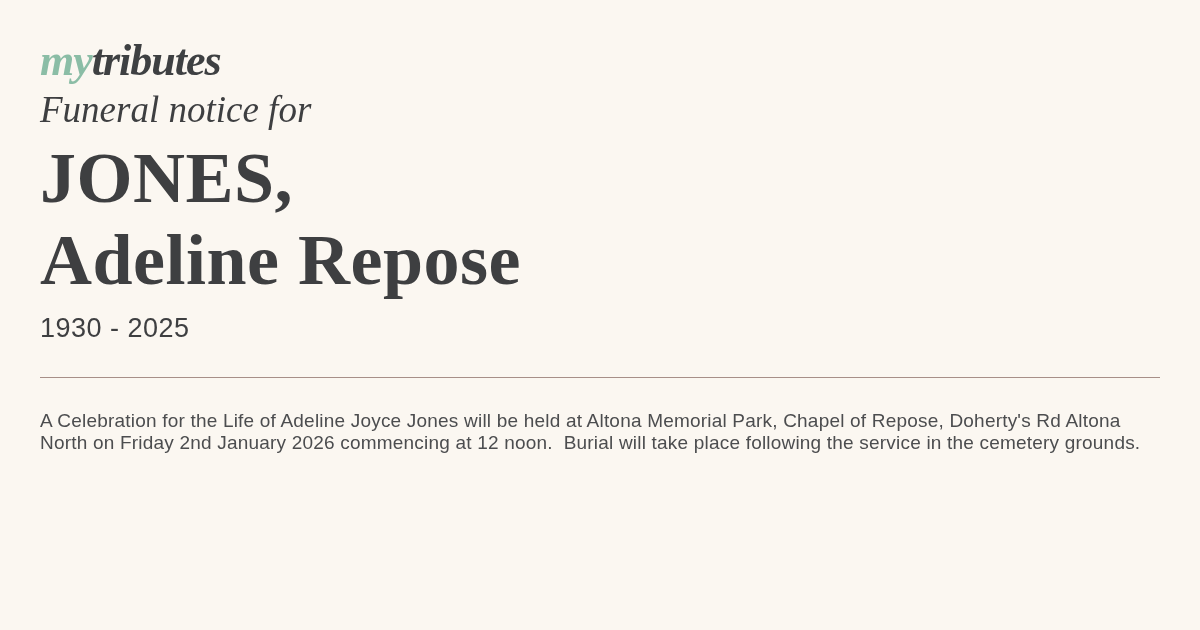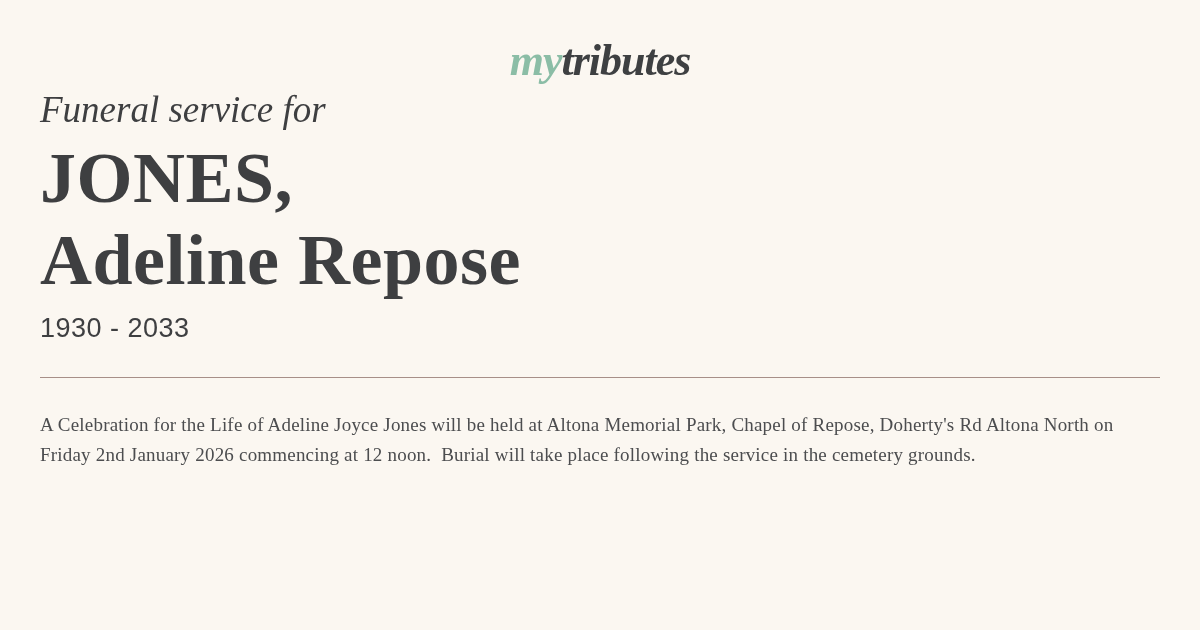--- a/index.html
+++ b/index.html
@@ -17,21 +17,21 @@
     font-family:"Liberation Sans", sans-serif;
   }
   .card{
     position:relative;
     width:1200px;
     height:630px;
     padding:36px 40px;
   }
   .logo-row{
     height:50px;
-    text-align:center;
+    text-align:left;
     line-height:50px;
     white-space:nowrap;
   }
   .logo{
     font-family:"Liberation Serif", serif;
     font-style:italic;
     font-weight:bold;
     font-size:44px;
     letter-spacing:-1px;
     display:inline-block;
@@ -63,44 +63,43 @@
   }
   .divider{
     border:none;
     border-top:1px solid var(--divider);
     margin-top:33px;
   }
   .notice-body{
     margin-top:32px;
     max-width:1120px;
     font-size:19px;
-    line-height:30px;
+    line-height:22px;
     letter-spacing:0.2px;
     color:var(--body-text);
     white-space:pre-wrap;
-    font-family:Liberation Serif, serif;
   }
 </style>
 </head>
 <body>
 
 <div class="card">
 
   <div class="logo-row">
     <span class="logo">
       <span class="prefix">my</span><span class="suffix">tributes</span>
     </span>
   </div>
 
-  <div class="kicker">Funeral service for</div>
+  <div class="kicker">Funeral notice for</div>
 
   <h1 class="deceased-name">
     <div>JONES,</div>
     <div>Adeline Repose</div>
   </h1>
 
-  <div class="years">1930 - 2033</div>
+  <div class="years">1930 - 2025</div>
 
   <hr class="divider">
 
   <p class="notice-body">A Celebration for the Life of Adeline Joyce Jones will be held at Altona Memorial Park, Chapel of Repose, Doherty's Rd Altona North on Friday 2nd January 2026 commencing at 12 noon.  Burial will take place following the service in the cemetery grounds.</p>
 
 </div>
 
 </body></html>

